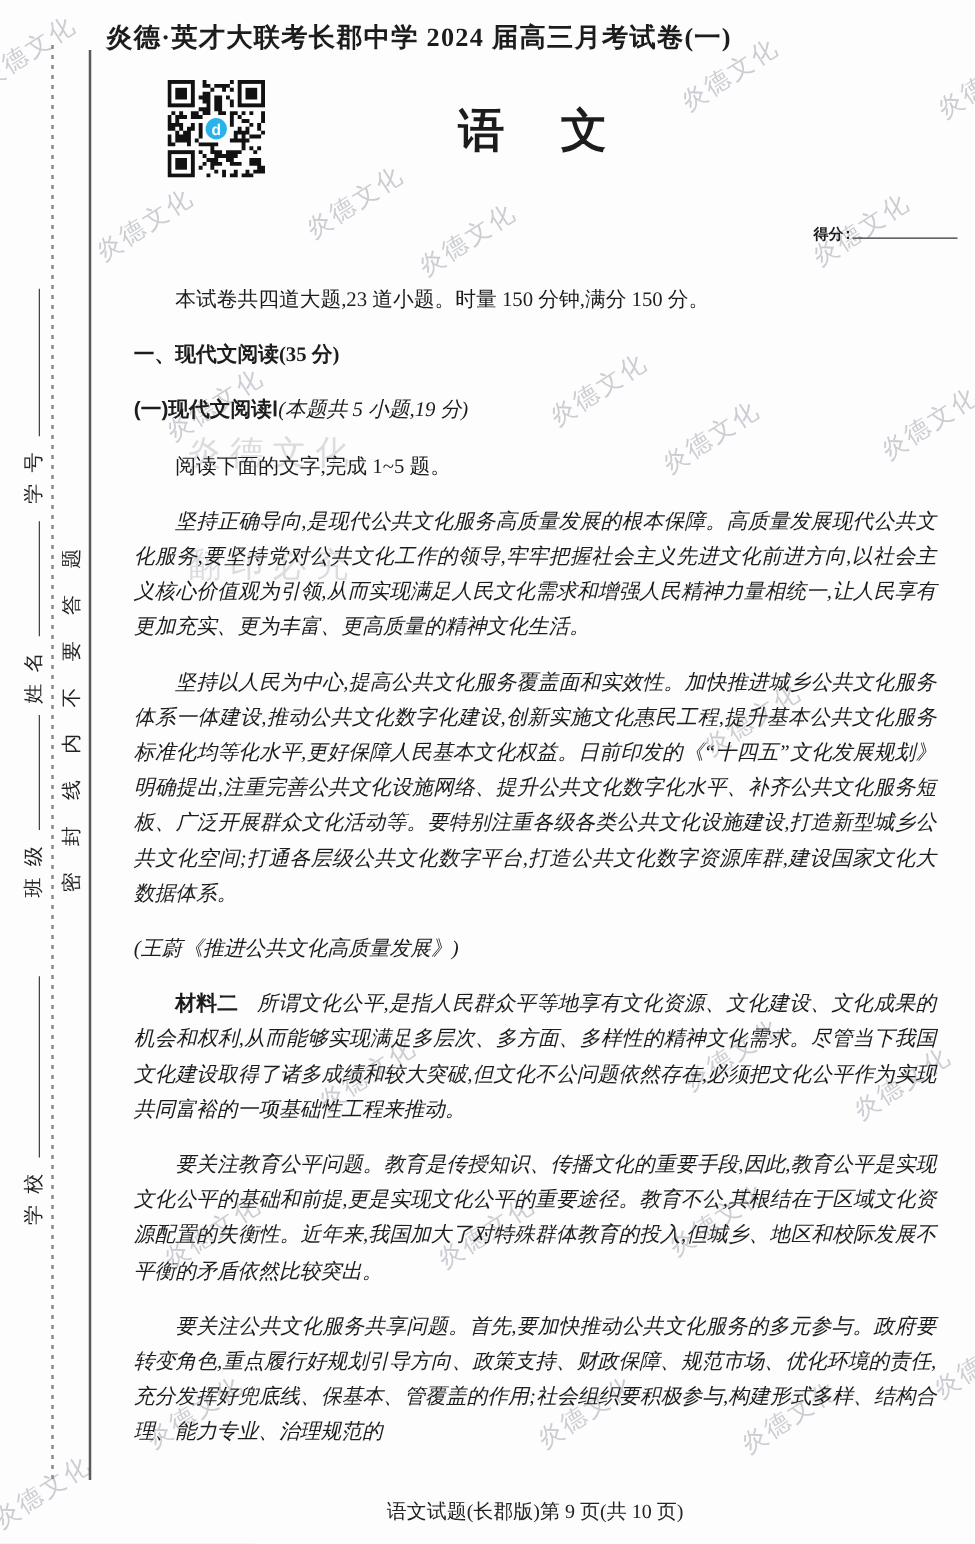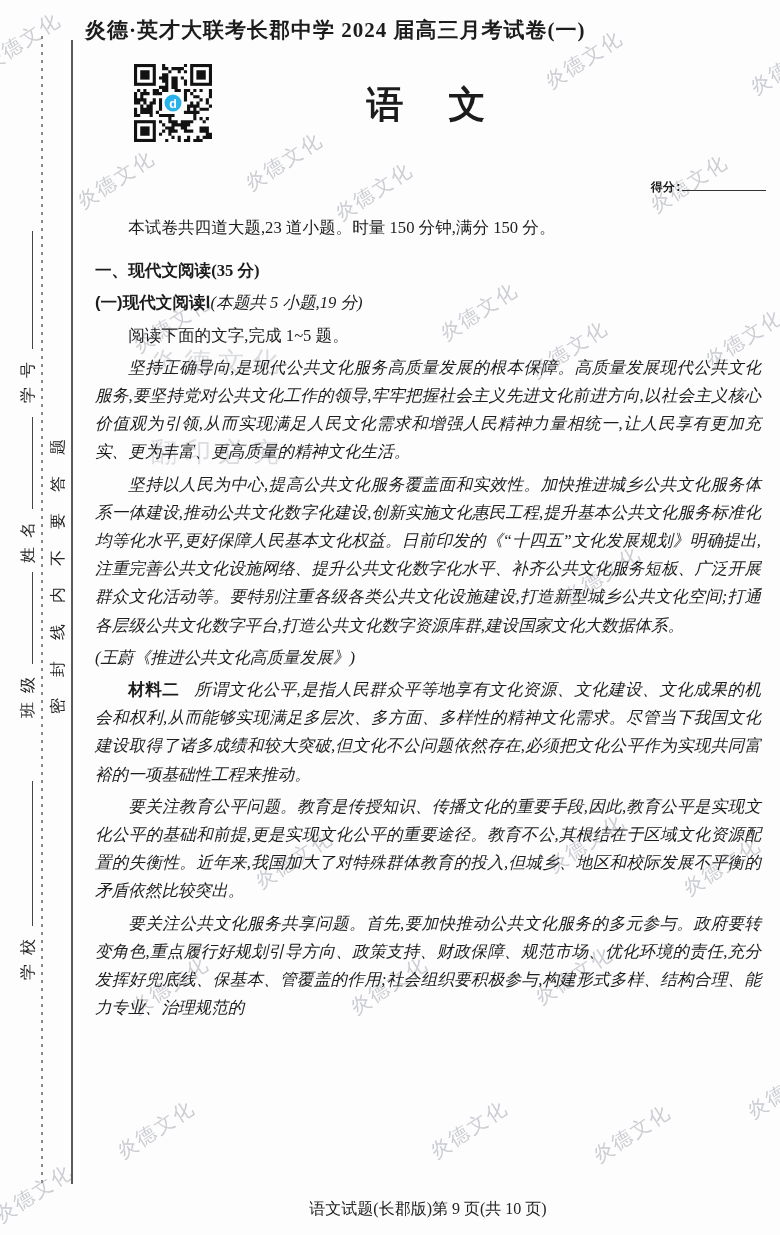--- a/index.html
+++ b/index.html
@@ -39,21 +39,21 @@
   .score{
     position:absolute; top:179px; right:14px; font-size:12px; font-weight:700;
     font-family:Liberation Mono, monospace;
   }
   .score-blank{display:inline-block; width:84px; border-bottom:1.4px solid #333; height:4px;}
   
   .content{
     position:absolute; left:91px; top:210px; width:674px;
     font-size:16.6px; line-height:28.2px; text-align:justify;
   }
-  .content p{margin:4px;}
+  .content p{margin:16px;}
   .intro{text-indent:2em; margin-bottom:15px !important;}
   .sec{font-weight:700; font-family:"Liberation Sans", sans-serif; margin-bottom:3px !important;}
   .sec .pts{font-family:"Liberation Serif", serif; font-weight:700;}
   .subsec{font-weight:700; font-family:"Liberation Sans", sans-serif; margin-bottom:2px !important;}
   .subsec .pts{font-family:"Liberation Serif", serif; font-weight:400; font-style:italic;}
   .lead{text-indent:2em;}
   .para{text-indent:2em; font-style:italic;}
   .para .mlabel{font-weight:700; font-style:normal; font-family:"Liberation Sans", sans-serif; margin-right:.9em;}
   .attr{font-style:italic;}
   

